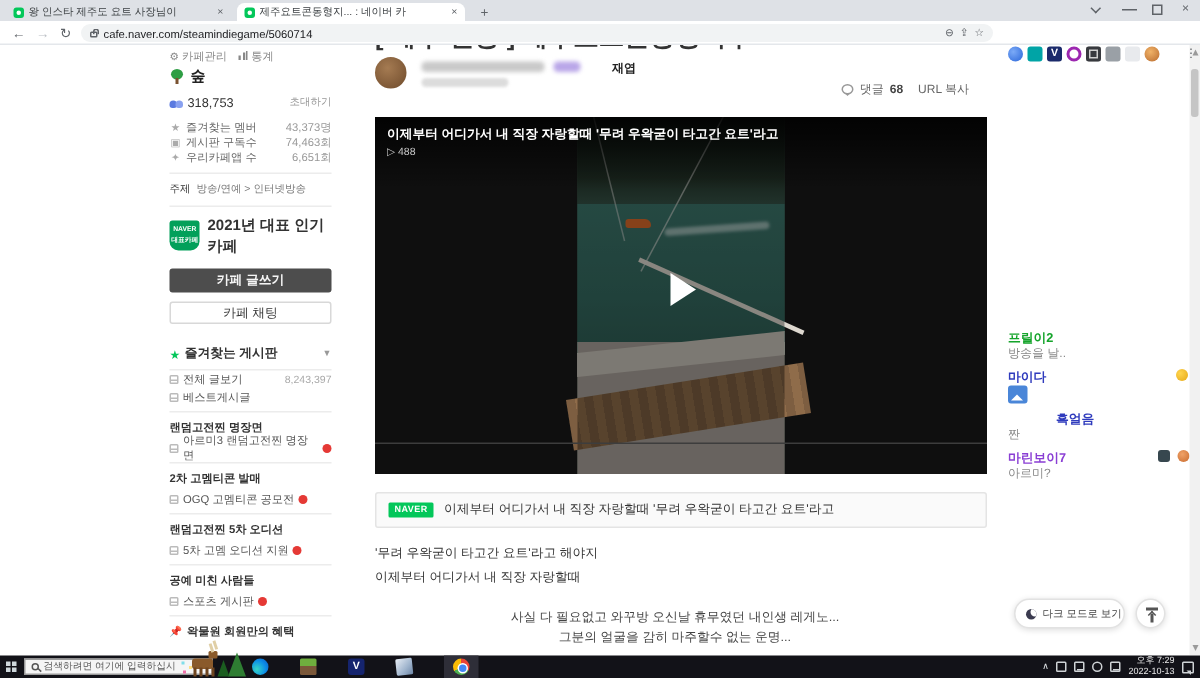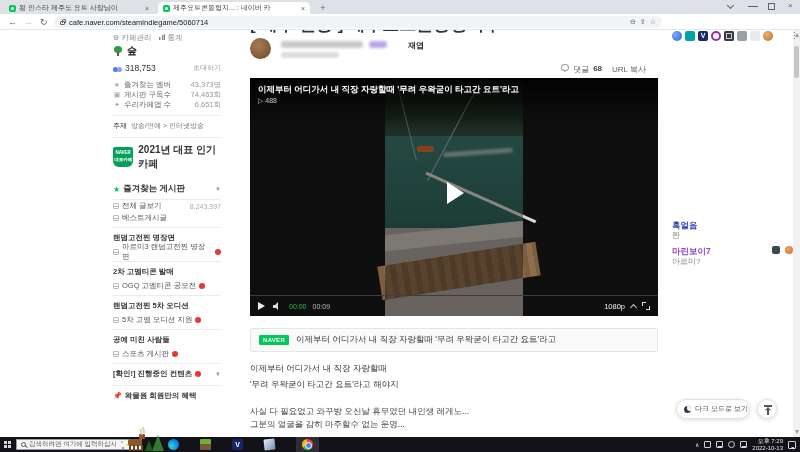--- a/index.html
+++ b/index.html
@@ -90,21 +90,21 @@
   
   .main { position:absolute; left:250px; top:0; width:408px; }
   .post-title { position:absolute; left:0; top:-14px; font-size:17px; line-height:17px; font-weight:bold; color:#333; white-space:nowrap; }
   .author-row { position:absolute; left:0; top:8px; width:100%; height:24px; }
   .avatar { position:absolute; left:0; top:0; width:21px; height:21px; border-radius:50%;
             background:radial-gradient(circle at 40% 35%, #a57b52, #6e4a2b); }
   .blur-name { position:absolute; left:31px; top:3px; width:82px; height:7px; background:#c9c9c9; border-radius:3px; filter:blur(1.5px); }
   .blur-chip { position:absolute; left:119px; top:3px; width:18px; height:7px; background:#b9a6e8; border-radius:3px; filter:blur(1.5px); }
   .author-badge { position:absolute; left:158px; top:2px; font-size:8px; color:#222; font-weight:bold; }
   .blur-meta { position:absolute; left:31px; top:14px; width:58px; height:6px; background:#dcdcdc; border-radius:3px; filter:blur(1.2px); }
-  .comments-row { position:absolute; right:12px; top:16px; display:flex; gap:4px; font-size:8px; color:#666;margin-top:10px; }
+  .comments-row { position:absolute; right:12px; top:16px; display:flex; align-items:center; gap:4px; font-size:8px; color:#666; }
   .bubble { width:8px; height:7px; border:1px solid #999; border-radius:50%; position:relative; }
   .bubble::after { content:""; position:absolute; left:1px; bottom:-2px; border-left:2px solid transparent; border-right:2px solid transparent; border-top:2px solid #999; }
   .cmt-count { font-weight:bold; color:#444; }
   .urlcopy { margin-left:6px; }
 
   
   .player { position:absolute; left:0; top:48px; width:408px; height:238px; background:#0f0f0f; overflow:hidden; }
   .vstrip { position:absolute; left:135px; top:0; width:138px; height:238px; background:#24332b; }
   .v-shore { position:absolute; left:0; top:0; width:100%; height:58px;
              background:linear-gradient(180deg,#18231c 0%,#27382c 70%,#355247 100%); }
@@ -143,21 +143,21 @@
   
   .linkbox { position:absolute; left:0; top:298px; width:408px; height:24px; background:#fafafa; border:1px solid #e4e4e4;
              border-radius:2px; display:flex; align-items:center; gap:7px; padding:0 8px; }
   .nv-chip { background:#03c75a; color:#fff; font-size:6px; font-weight:bold; padding:2px 4px; border-radius:1px; letter-spacing:.3px; }
   .link-text { font-size:8.5px; color:#333; white-space:nowrap; overflow:hidden; }
 
   
   .body-text { position:absolute; left:0; top:330px; width:400px; font-size:8.5px; color:#333; }
   .body-text .ln { height:16px; line-height:16px; }
   .body-text .gap { height:13px; }
-  .body-text .ln2 { height:13px; line-height:13px; color:#444; }
+  .body-text .ln2 { height:13px; line-height:13px; color:#444;text-align:center; }
 
   
   .chat { position:absolute; left:672px; top:190px; width:126px; font-size:8.5px; }
   .chat-entry { position:relative; margin-bottom:5px; }
   .chat-name { font-weight:bold; height:10px; line-height:10px; white-space:nowrap; }
   .chat-msg { color:#888; font-size:8px; height:11px; line-height:11px; white-space:nowrap; }
   .chat-img { width:13px; height:12px; border-radius:2px; background:#4a86d8; position:relative; margin-top:1px; }
   .chat-img::after { content:""; position:absolute; left:2px; bottom:2px; border-left:4px solid transparent; border-right:4px solid transparent; border-bottom:4px solid #fff; }
   .cb { position:absolute; width:8px; height:8px; border-radius:50%; top:0; }
   .cb1 { right:6px; background:radial-gradient(circle at 35% 35%, #ffd54f, #e6a817); }
@@ -301,20 +301,22 @@
     <div class="topic-row">
       <span class="topic-label">주제</span><span>방송/연예 &gt; 인터넷방송</span>
     </div>
     <div class="sb-divider"></div>
     <div class="badge-row">
       <span class="nv-shield">
         <span>NAVER</span><br><span>대표카페</span>
       </span>
       <span class="badge-text">2021년 대표 인기카페</span>
     </div>
+    <div class="btn-write">카페 글쓰기</div>
+    <div class="btn-chat">카페 채팅</div>
     <div class="fav-header">
       <span class="fav-star">★</span>
       <span>즐겨찾는 게시판</span>
       <span class="fav-caret">▼</span>
     </div>
     <div class="sb-item">
       <span class="board-ic"></span>
       <span>전체 글보기</span>
         <span class="cnt">8,243,397</span>
     </div>
@@ -346,25 +348,20 @@
       <span>5차 고멤 오디션 지원</span>
         <span class="nbadge"></span>
     </div>
     <div class="sb-section">
         <span>공예 미친 사람들</span>
       </div>
     <div class="sb-item">
       <span class="board-ic"></span>
       <span>스포츠 게시판</span>
         <span class="nbadge"></span>
-    </div>
-    <div class="sb-section">
-      <span>[확인!] 진행중인 컨텐츠</span>
-        <span class="nbadge"></span>
-      <span class="fav-caret">▼</span>
     </div>
     <div class="sb-section">
       <span class="pin">📌</span>
         <span>왁물원 회원만의 혜택</span>
     </div>
 
   </div>
 
   <div class="main">
     <div class="post-title">[ 제주 인증 ] 제주요트콘동형지수</div>
@@ -395,50 +392,48 @@
         <div class="v-rail"></div>
         <div class="v-rig1"></div>
         <div class="v-rig2"></div>
         <div class="v-dim"></div>
       </div>
       <div class="v-topgrad"></div>
       <div class="v-title">이제부터 어디가서 내 직장 자랑할때 '무려 우왁굳이 타고간 요트'라고</div>
       <div class="v-views">▷ 488</div>
       <div class="playbtn"></div>
       <div class="progress"></div>
-      <div class="ctrl">
-        <span class="c-play"></span>
-        <span class="c-vol"></span>
-        <span class="c-cur">00:00</span>
-        <span class="c-dur">00:09</span>
-        <span class="c-right">
-          <span class="c-q">1080p</span>
-          <span class="c-qchev"></span>
-          <span class="c-fs"></span>
-        </span>
-      </div>
     </div>
 
     <div class="linkbox">
       <span class="nv-chip">NAVER</span>
       <span class="link-text">이제부터 어디가서 내 직장 자랑할때 '무려 우왁굳이 타고간 요트'라고</span>
     </div>
 
     <div class="body-text">
+      <div class="ln">'무려 우왁굳이 타고간 요트'라고 해야지</div>
       <div class="ln">이제부터 어디가서 내 직장 자랑할때</div>
-      <div class="ln">'무려 우왁굳이 타고간 요트'라고 해야지</div>
       <div class="gap"></div>
       <div class="ln2">사실 다 필요없고 와꾸방 오신날 휴무였던 내인생 레게노...</div>
       <div class="ln2">그분의 얼굴을 감히 마주할수 없는 운명...</div>
     </div>
   </div>
 
   <div class="chat">
     <div class="chat-entry">
-      <div class="chat-name" style="color: rgb(47, 59, 189);">흑얼음</div>
+      <div class="chat-name" style="color: rgb(21, 164, 43);">프릴이2</div>
+      <div class="chat-msg">방송을 날..</div>
+    </div>
+    <div class="chat-entry">
+      <div class="chat-name" style="color: rgb(47, 59, 189);">마이다</div>
+      <span class="cb cb1"></span>
+      <div class="chat-img"></div>
+    </div>
+    <div class="chat-entry">
+      <div class="chat-name" style="color: rgb(47, 59, 189); margin-left: 32px;">흑얼음</div>
       <div class="chat-msg">짠</div>
     </div>
     <div class="chat-entry">
       <div class="chat-name" style="color: rgb(138, 63, 212);">마린보이7</div>
       <span class="cb cb2"></span>
       <span class="cb cb3"></span>
       <div class="chat-msg">아르미?</div>
     </div>
   </div>
 

